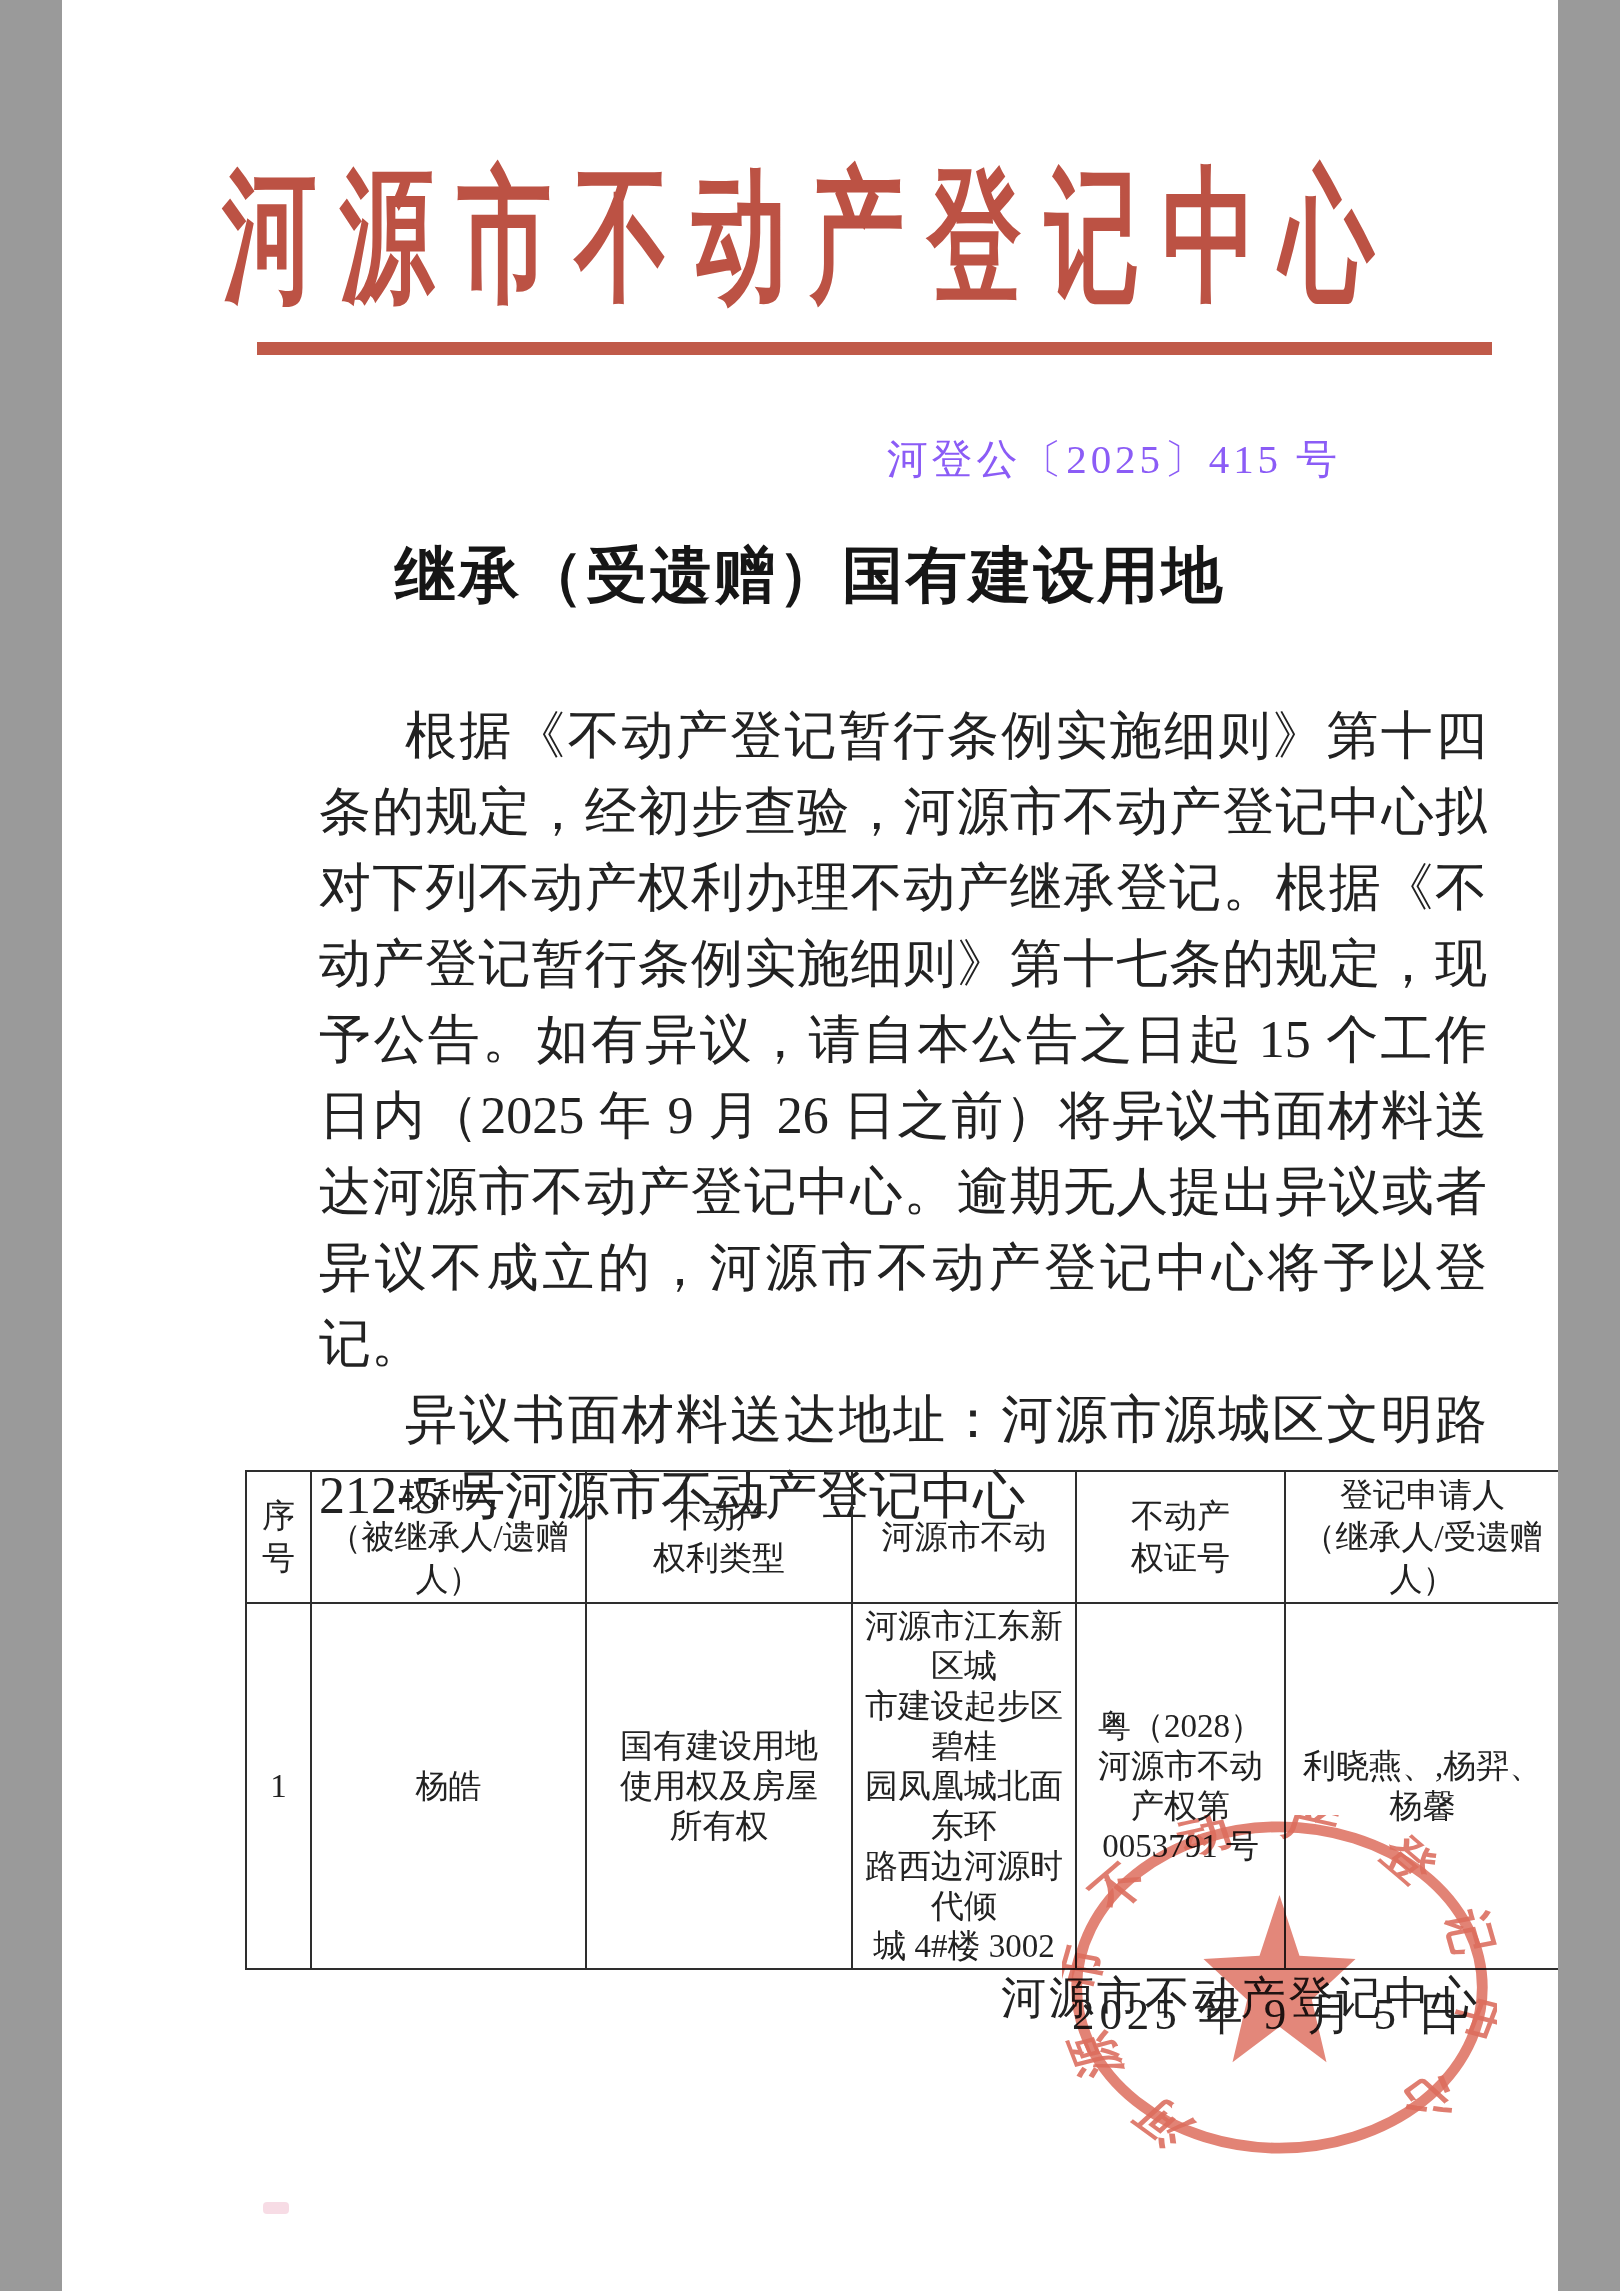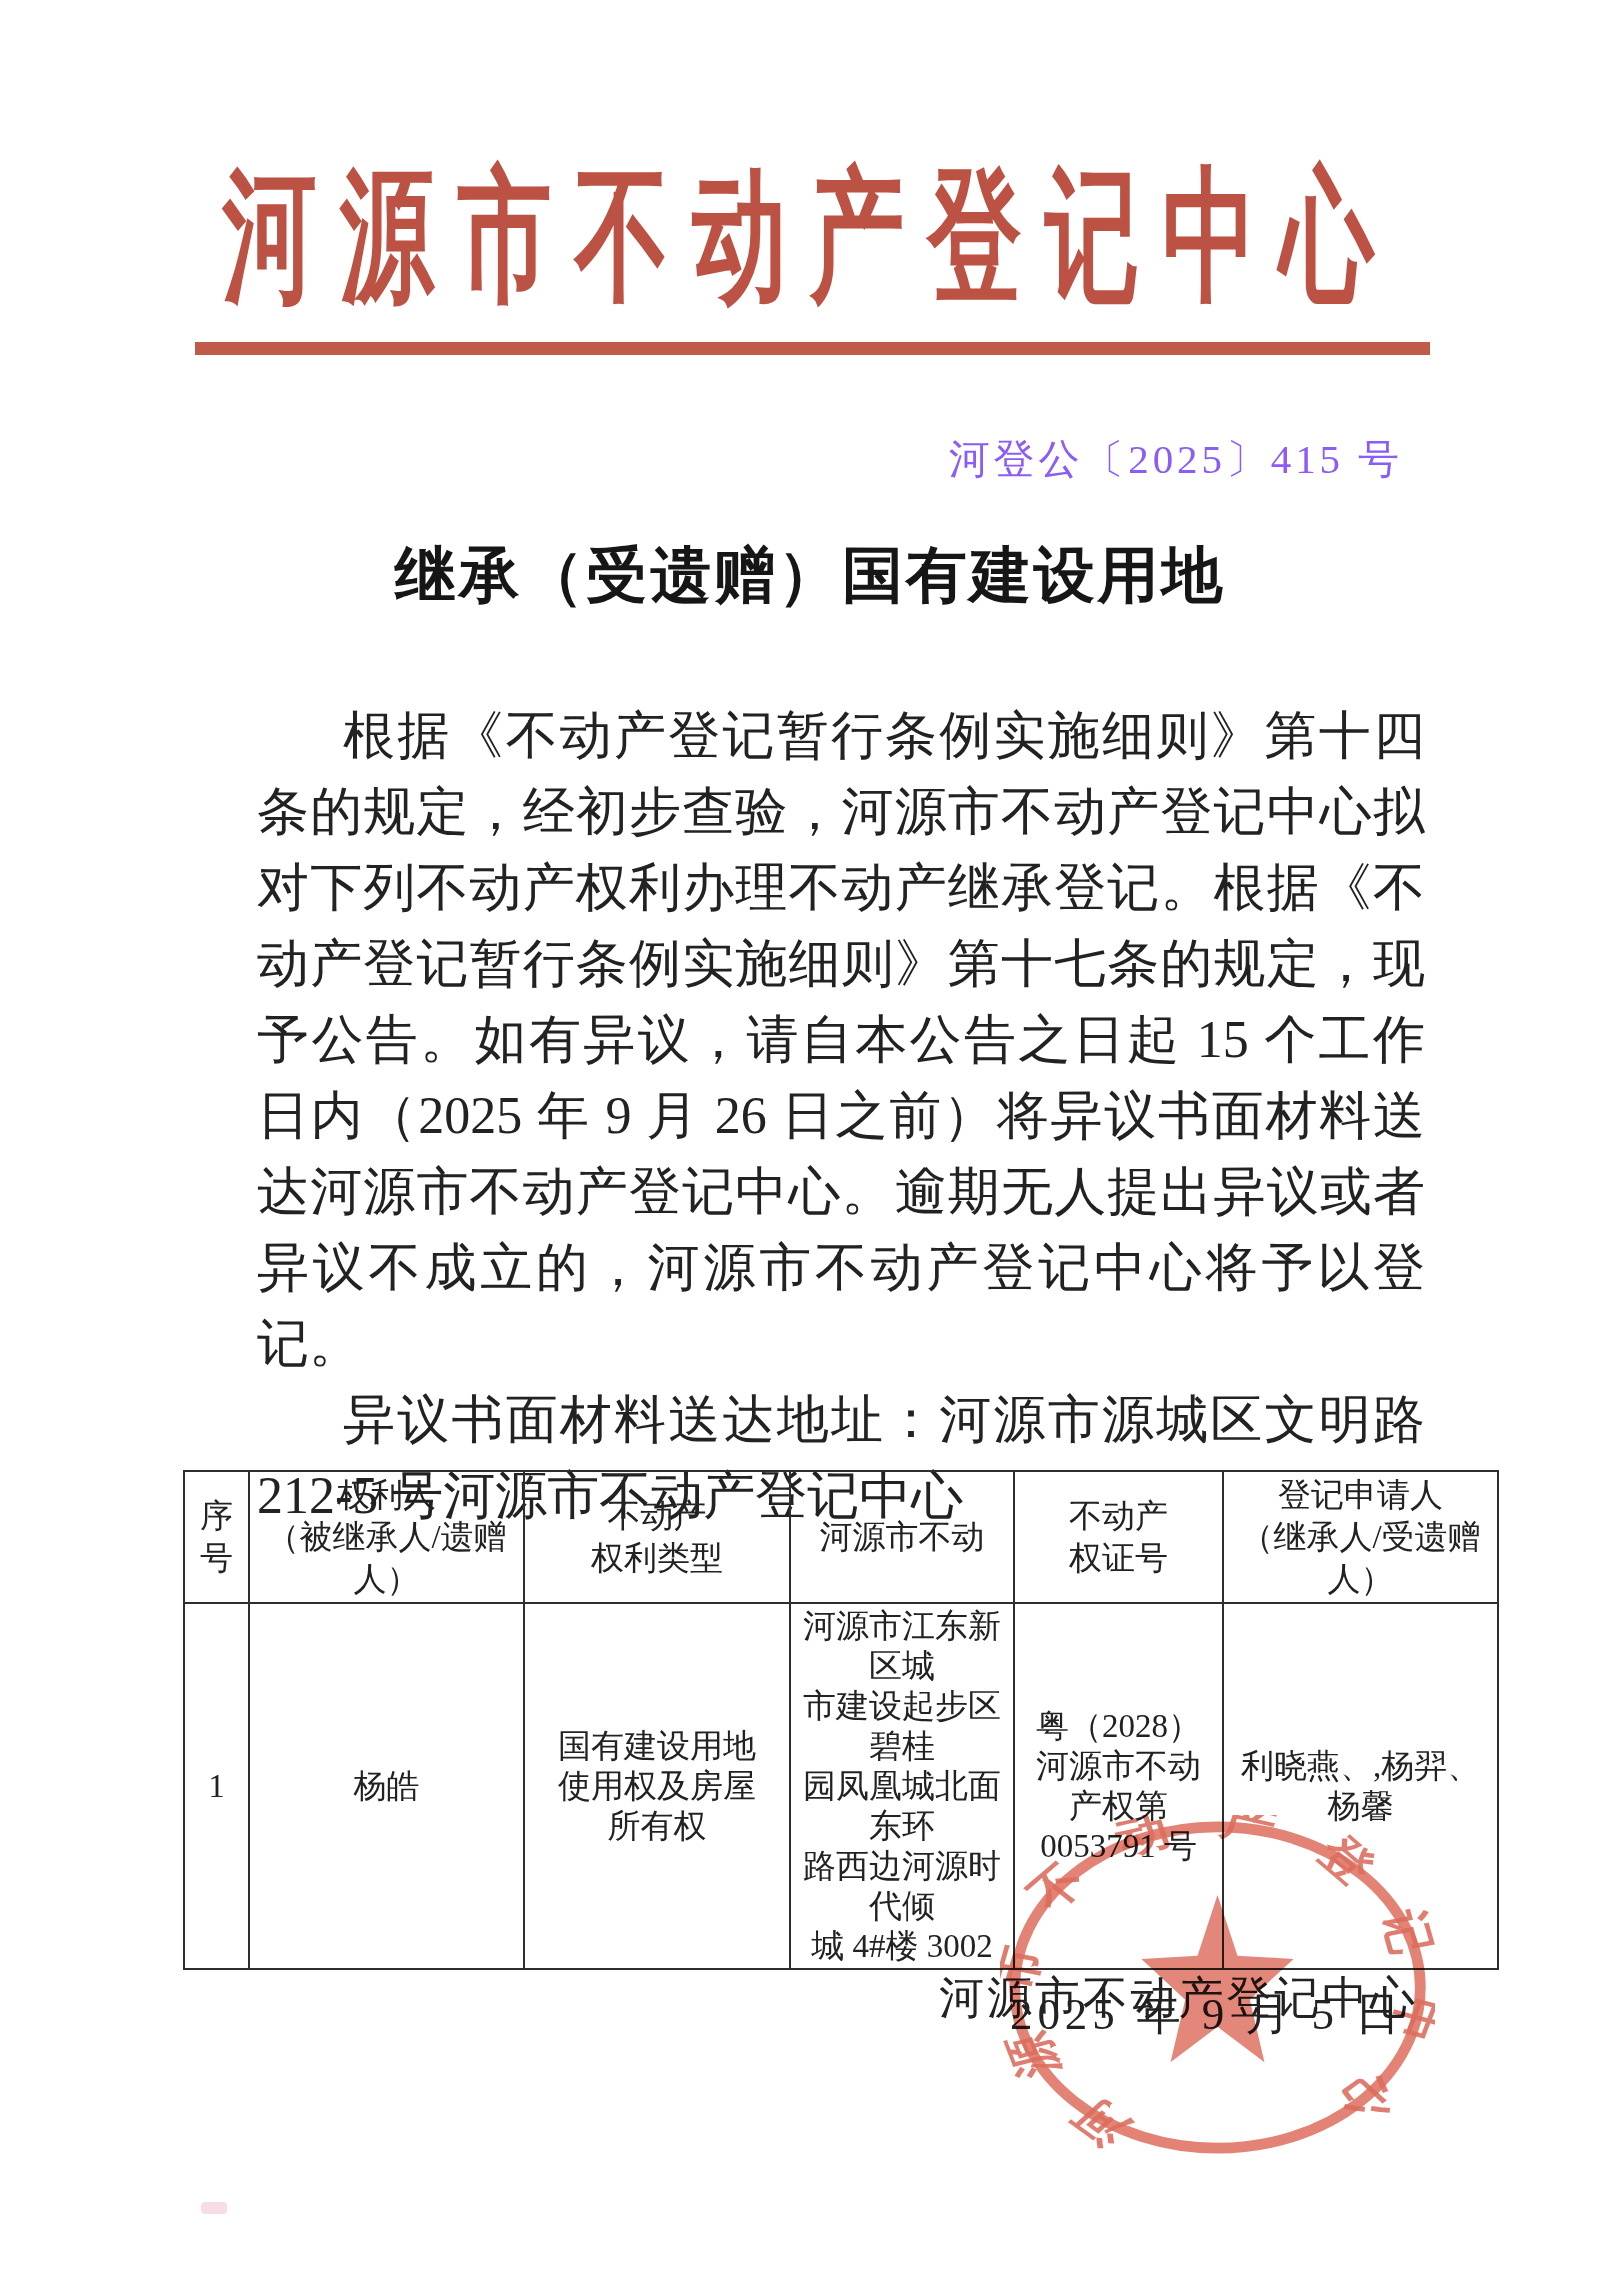--- a/index.html
+++ b/index.html
@@ -1,17 +1,17 @@
 <!DOCTYPE html>
 <html><head>
 <meta charset="utf-8">
 <style>
   html,body{margin:0;padding:0;background:#9a9a9a;}
   .page{
-    position:relative;width:1620px;height:2292px;background:#ffffff;
+    position:relative;width:1496px;height:2292px;background:#ffffff;
     margin:0 auto;overflow:hidden;
     font-family:"Liberation Serif","DejaVu Serif",serif;color:#1f1f1f;
   }
   .letterhead{position:absolute;top:139px;left:0;right:0;text-align:center;}
   .letterhead-text{
     display:inline-block;font-size:94px;font-weight:bold;letter-spacing:23.5px;
     color:#bc5244;transform:scaleY(1.55);transform-origin:top center;white-space:nowrap;
   }
   .red-rule{position:absolute;left:195px;top:342px;width:1235px;height:12.7px;background:#c05a49;}
   .doc-number{

